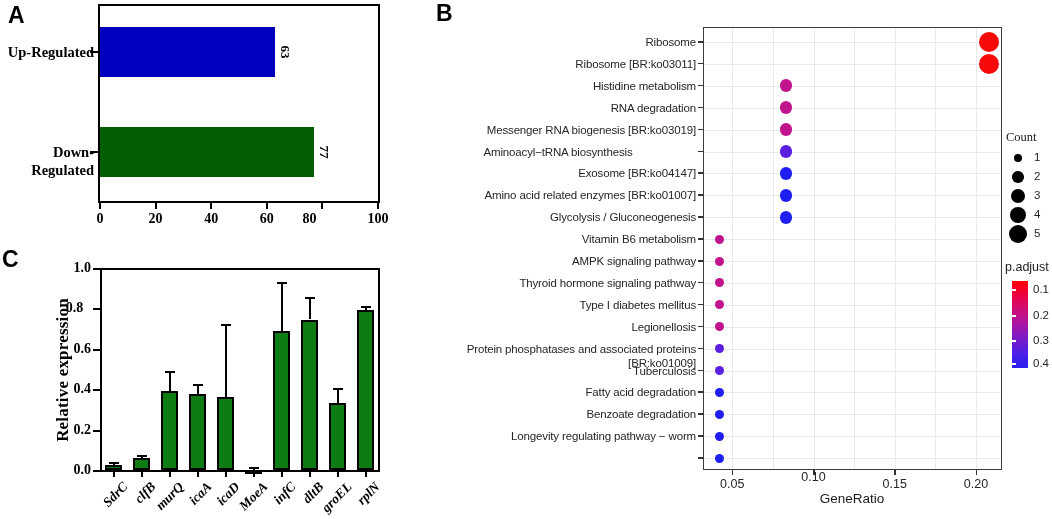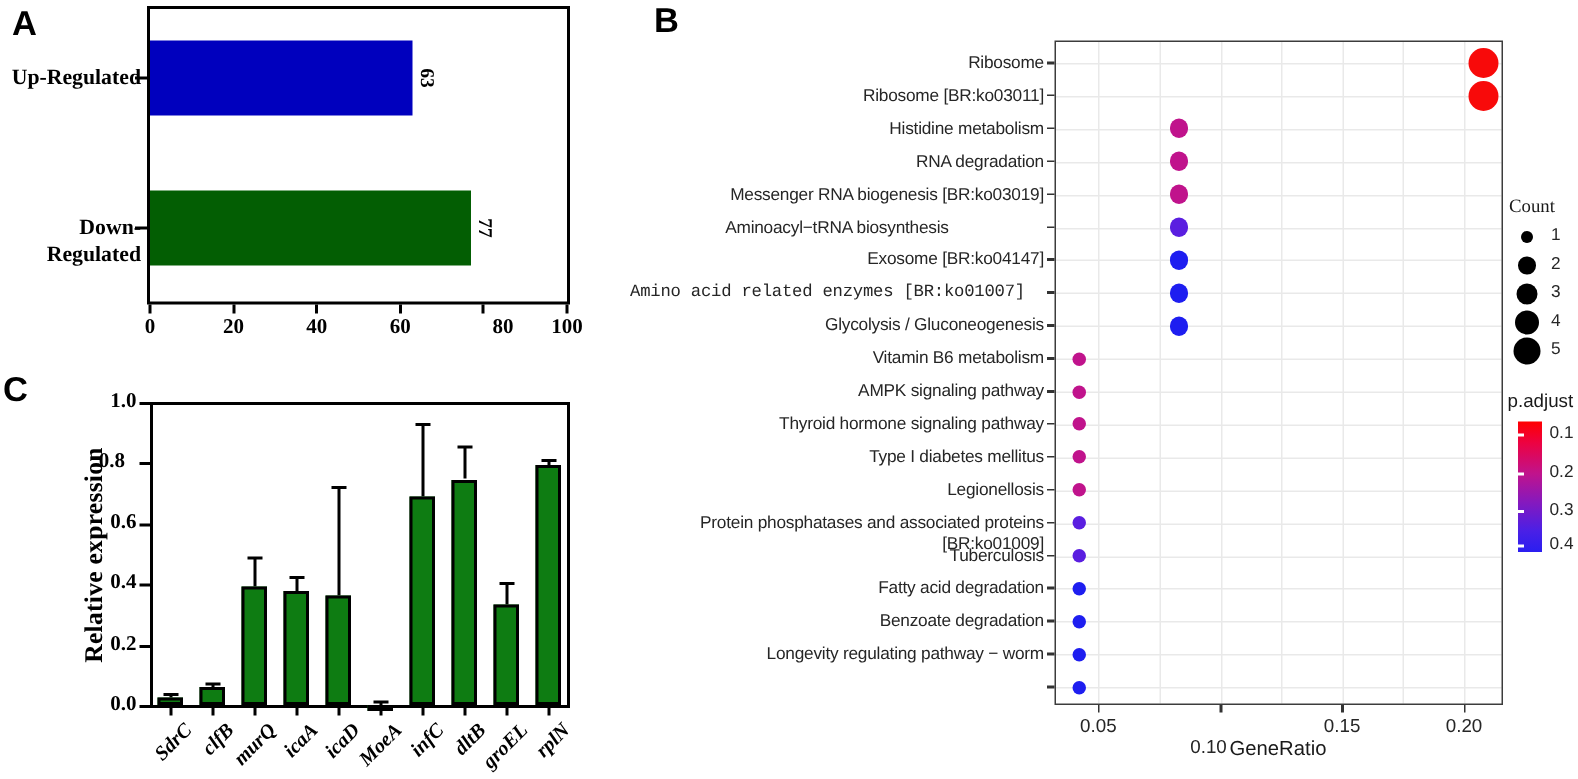--- a/index.html
+++ b/index.html
@@ -38,21 +38,21 @@
       <div style="position: absolute; left: 90px; top: 151px; width: 8px; height: 2px; background: rgb(0, 0, 0);"></div>
       <div style="position: absolute; left: 99px; top: 203px; width: 2px; height: 6px; background: rgb(0, 0, 0);"></div>
       <div class="serifB" style="position: absolute; left: 80px; top: 211px; width: 40px; text-align: center; font-size: 14px;">0</div>
       <div style="position: absolute; left: 154.6px; top: 203px; width: 2px; height: 6px; background: rgb(0, 0, 0);"></div>
       <div class="serifB" style="position: absolute; left: 135.6px; top: 211px; width: 40px; text-align: center; font-size: 14px;">20</div>
       <div style="position: absolute; left: 210.2px; top: 203px; width: 2px; height: 6px; background: rgb(0, 0, 0);"></div>
       <div class="serifB" style="position: absolute; left: 191.2px; top: 211px; width: 40px; text-align: center; font-size: 14px;">40</div>
       <div style="position: absolute; left: 265.8px; top: 203px; width: 2px; height: 6px; background: rgb(0, 0, 0);"></div>
       <div class="serifB" style="position: absolute; left: 246.8px; top: 211px; width: 40px; text-align: center; font-size: 14px;">60</div>
       <div style="position: absolute; left: 321.4px; top: 203px; width: 2px; height: 6px; background: rgb(0, 0, 0);"></div>
-      <div class="serifB" style="position: absolute; left: 302.4px; top: 211px; width: 40px; text-align: right; font-size: 14px;">80</div>
+      <div class="serifB" style="position: absolute; left: 302.4px; top: 211px; width: 40px; text-align: left; font-size: 14px;">80</div>
       <div style="position: absolute; left: 377px; top: 203px; width: 2px; height: 6px; background: rgb(0, 0, 0);"></div>
       <div class="serifB" style="position: absolute; left: 358px; top: 211px; width: 40px; text-align: center; font-size: 14px;">100</div>
     </div>
   <div id="panelB" class="abs" style="inset:0;">
       <div style="position: absolute; left: 704px; top: 42px; width: 297px; height: 1px; background: rgb(233, 233, 233);"></div>
       <div style="position: absolute; left: 704px; top: 63.9px; width: 297px; height: 1px; background: rgb(233, 233, 233);"></div>
       <div style="position: absolute; left: 704px; top: 85.8px; width: 297px; height: 1px; background: rgb(233, 233, 233);"></div>
       <div style="position: absolute; left: 704px; top: 107.7px; width: 297px; height: 1px; background: rgb(233, 233, 233);"></div>
       <div style="position: absolute; left: 704px; top: 129.6px; width: 297px; height: 1px; background: rgb(233, 233, 233);"></div>
       <div style="position: absolute; left: 704px; top: 151.5px; width: 297px; height: 1px; background: rgb(233, 233, 233);"></div>
@@ -92,21 +92,21 @@
       <div style="position: absolute; left: 779.511px; top: 101.336px; width: 12.7279px; height: 12.7279px; border-radius: 50%; background: rgb(192, 19, 140);"></div>
       <div style="position: absolute; left: 420px; top: 122.6px; width: 276px; text-align: right; font-size: 11.5px; line-height: 14px; color: rgb(38, 38, 38); letter-spacing: -0.15px;">Messenger RNA biogenesis [BR:ko03019]</div>
       <div style="position: absolute; left: 698px; top: 128.6px; width: 5px; height: 1.5px; background: rgb(51, 51, 51);"></div>
       <div style="position: absolute; left: 779.511px; top: 123.236px; width: 12.7279px; height: 12.7279px; border-radius: 50%; background: rgb(192, 19, 140);"></div>
       <div style="position: absolute; left: 420px; top: 144.5px; width: 276px; text-align: center; font-size: 11.5px; line-height: 14px; color: rgb(38, 38, 38); letter-spacing: -0.15px;">Aminoacyl−tRNA biosynthesis</div>
       <div style="position: absolute; left: 698px; top: 150.5px; width: 5px; height: 1.5px; background: rgb(51, 51, 51);"></div>
       <div style="position: absolute; left: 779.511px; top: 145.136px; width: 12.7279px; height: 12.7279px; border-radius: 50%; background: rgb(90, 30, 224);"></div>
       <div style="position: absolute; left: 420px; top: 166.4px; width: 276px; text-align: right; font-size: 11.5px; line-height: 14px; color: rgb(38, 38, 38); letter-spacing: -0.15px;">Exosome [BR:ko04147]</div>
       <div style="position: absolute; left: 698px; top: 172.4px; width: 5px; height: 1.5px; background: rgb(51, 51, 51);"></div>
       <div style="position: absolute; left: 779.511px; top: 167.036px; width: 12.7279px; height: 12.7279px; border-radius: 50%; background: rgb(30, 30, 240);"></div>
-      <div style="position: absolute; left: 420px; top: 188.3px; width: 276px; font-size: 11.5px; line-height: 14px; color: rgb(38, 38, 38); letter-spacing: -0.15px; font-family: Liberation Mono, monospace;">Amino acid related enzymes [BR:ko01007]</div>
+      <div style="position: absolute; left: 420px; top: 188.3px; width: 276px; text-align: right; font-size: 11.5px; line-height: 14px; color: rgb(38, 38, 38); letter-spacing: -0.15px;">Amino acid related enzymes [BR:ko01007]</div>
       <div style="position: absolute; left: 698px; top: 194.3px; width: 5px; height: 1.5px; background: rgb(51, 51, 51);"></div>
       <div style="position: absolute; left: 779.511px; top: 188.936px; width: 12.7279px; height: 12.7279px; border-radius: 50%; background: rgb(30, 30, 240);"></div>
       <div style="position: absolute; left: 420px; top: 210.2px; width: 276px; text-align: right; font-size: 11.5px; line-height: 14px; color: rgb(38, 38, 38); letter-spacing: -0.15px;">Glycolysis / Gluconeogenesis</div>
       <div style="position: absolute; left: 698px; top: 216.2px; width: 5px; height: 1.5px; background: rgb(51, 51, 51);"></div>
       <div style="position: absolute; left: 779.511px; top: 210.836px; width: 12.7279px; height: 12.7279px; border-radius: 50%; background: rgb(30, 30, 240);"></div>
       <div style="position: absolute; left: 420px; top: 232.1px; width: 276px; text-align: right; font-size: 11.5px; line-height: 14px; color: rgb(38, 38, 38); letter-spacing: -0.15px;">Vitamin B6 metabolism</div>
       <div style="position: absolute; left: 698px; top: 238.1px; width: 5px; height: 1.5px; background: rgb(51, 51, 51);"></div>
       <div style="position: absolute; left: 714.75px; top: 234.6px; width: 9px; height: 9px; border-radius: 50%; background: rgb(192, 19, 140);"></div>
       <div style="position: absolute; left: 420px; top: 254px; width: 276px; text-align: right; font-size: 11.5px; line-height: 14px; color: rgb(38, 38, 38); letter-spacing: -0.15px;">AMPK signaling pathway</div>
       <div style="position: absolute; left: 698px; top: 260px; width: 5px; height: 1.5px; background: rgb(51, 51, 51);"></div>
@@ -133,21 +133,21 @@
       <div style="position: absolute; left: 698px; top: 413.3px; width: 5px; height: 1.5px; background: rgb(51, 51, 51);"></div>
       <div style="position: absolute; left: 714.75px; top: 409.8px; width: 9px; height: 9px; border-radius: 50%; background: rgb(30, 30, 240);"></div>
       <div style="position: absolute; left: 420px; top: 429.2px; width: 276px; text-align: right; font-size: 11.5px; line-height: 14px; color: rgb(38, 38, 38); letter-spacing: -0.15px;">Longevity regulating pathway − worm</div>
       <div style="position: absolute; left: 698px; top: 435.2px; width: 5px; height: 1.5px; background: rgb(51, 51, 51);"></div>
       <div style="position: absolute; left: 714.75px; top: 431.7px; width: 9px; height: 9px; border-radius: 50%; background: rgb(30, 30, 240);"></div>
       <div style="position: absolute; left: 698px; top: 457.1px; width: 5px; height: 1.5px; background: rgb(51, 51, 51);"></div>
       <div style="position: absolute; left: 714.75px; top: 453.6px; width: 9px; height: 9px; border-radius: 50%; background: rgb(30, 30, 240);"></div>
       <div style="position: absolute; left: 731.75px; top: 470px; width: 1.5px; height: 5px; background: rgb(51, 51, 51);"></div>
       <div style="position: absolute; left: 712.25px; top: 477px; width: 40px; text-align: center; font-size: 12.5px; color: rgb(38, 38, 38);">0.05</div>
       <div style="position: absolute; left: 813px; top: 470px; width: 1.5px; height: 5px; background: rgb(51, 51, 51);"></div>
-      <div style="position: absolute; left: 793.5px; top: 491px; width: 40px; text-align: left; font-size: 12.5px; color: rgb(38, 38, 38);">0.10</div>
+      <div style="position: absolute; left: 793.5px; top: 470px; width: 40px; text-align: center; font-size: 12.5px; color: rgb(38, 38, 38);">0.10</div>
       <div style="position: absolute; left: 894.25px; top: 470px; width: 1.5px; height: 5px; background: rgb(51, 51, 51);"></div>
       <div style="position: absolute; left: 874.75px; top: 477px; width: 40px; text-align: center; font-size: 12.5px; color: rgb(38, 38, 38);">0.15</div>
       <div style="position: absolute; left: 975.5px; top: 470px; width: 1.5px; height: 5px; background: rgb(51, 51, 51);"></div>
       <div style="position: absolute; left: 956px; top: 477px; width: 40px; text-align: center; font-size: 12.5px; color: rgb(38, 38, 38);">0.20</div>
       <div style="position: absolute; left: 1013.9px; top: 153.9px; width: 8.2px; height: 8.2px; border-radius: 50%; background: rgb(0, 0, 0);"></div>
       <div style="position: absolute; left: 1034px; top: 151px; width: 16px; font-size: 11.5px; color: rgb(38, 38, 38);">1</div>
       <div style="position: absolute; left: 1012.2px; top: 171.202px; width: 11.5966px; height: 11.5966px; border-radius: 50%; background: rgb(0, 0, 0);"></div>
       <div style="position: absolute; left: 1034px; top: 170px; width: 16px; font-size: 11.5px; color: rgb(38, 38, 38);">2</div>
       <div style="position: absolute; left: 1010.9px; top: 188.899px; width: 14.2028px; height: 14.2028px; border-radius: 50%; background: rgb(0, 0, 0);"></div>
       <div style="position: absolute; left: 1034px; top: 189px; width: 16px; font-size: 11.5px; color: rgb(38, 38, 38);">3</div>

